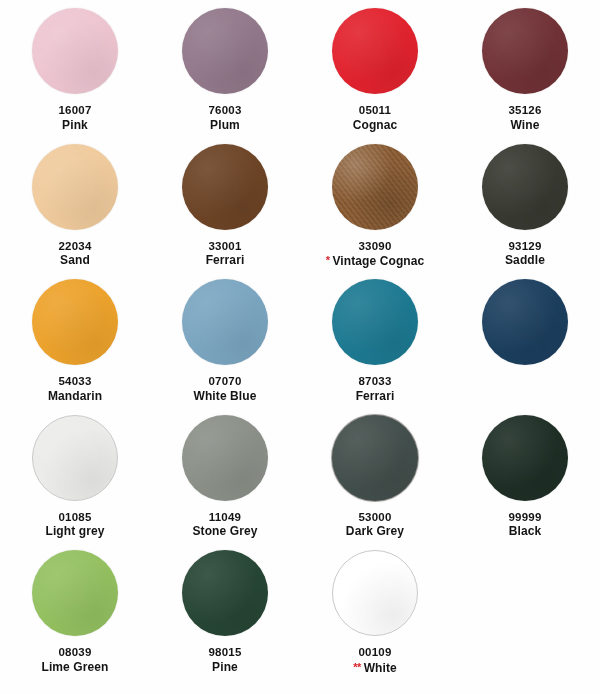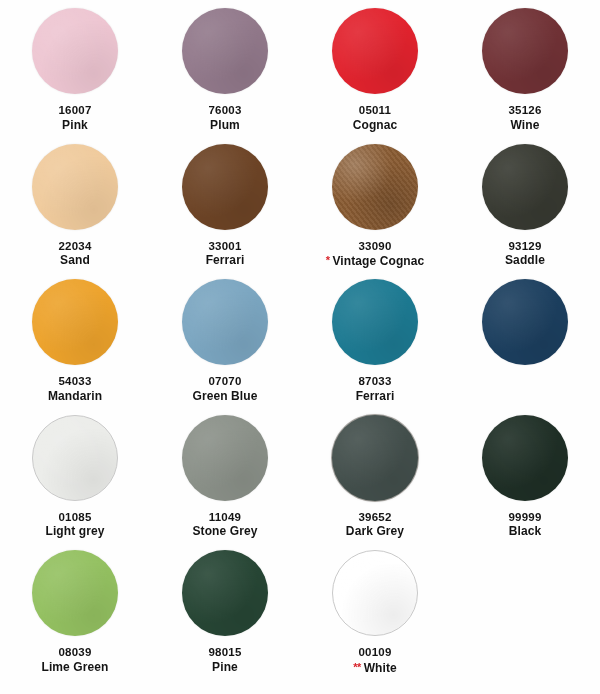--- a/index.html
+++ b/index.html
@@ -192,21 +192,21 @@
           <div class="code">54033</div>
           <div class="name-row"><span>Mandarin</span></div>
         </div>
       </div>
       <div class="cell">
         <div class="swatch-wrap">
           <div class="swatch" style="background-color: rgb(123, 166, 193);"></div>
         </div>
         <div class="labels">
           <div class="code">07070</div>
-          <div class="name-row"><span>Green Blue</span></div>
+          <div class="name-row"><span>White Blue</span></div>
         </div>
       </div>
       <div class="cell">
         <div class="swatch-wrap">
           <div class="swatch" style="background-color: rgb(29, 122, 146);"></div>
         </div>
         <div class="labels">
           <div class="code">87033</div>
           <div class="name-row"><span>Ferrari</span></div>
         </div>
@@ -232,21 +232,21 @@
         <div class="labels">
           <div class="code">11049</div>
           <div class="name-row"><span>Stone Grey</span></div>
         </div>
       </div>
       <div class="cell">
         <div class="swatch-wrap">
           <div class="swatch rough" style="background-color: rgb(67, 79, 76);"></div>
         </div>
         <div class="labels">
-          <div class="code">39652</div>
+          <div class="code">53000</div>
           <div class="name-row"><span>Dark Grey</span></div>
         </div>
       </div>
       <div class="cell">
         <div class="swatch-wrap">
           <div class="swatch" style="background-color: rgb(31, 47, 38);"></div>
         </div>
         <div class="labels">
           <div class="code">99999</div>
           <div class="name-row"><span>Black</span></div>

